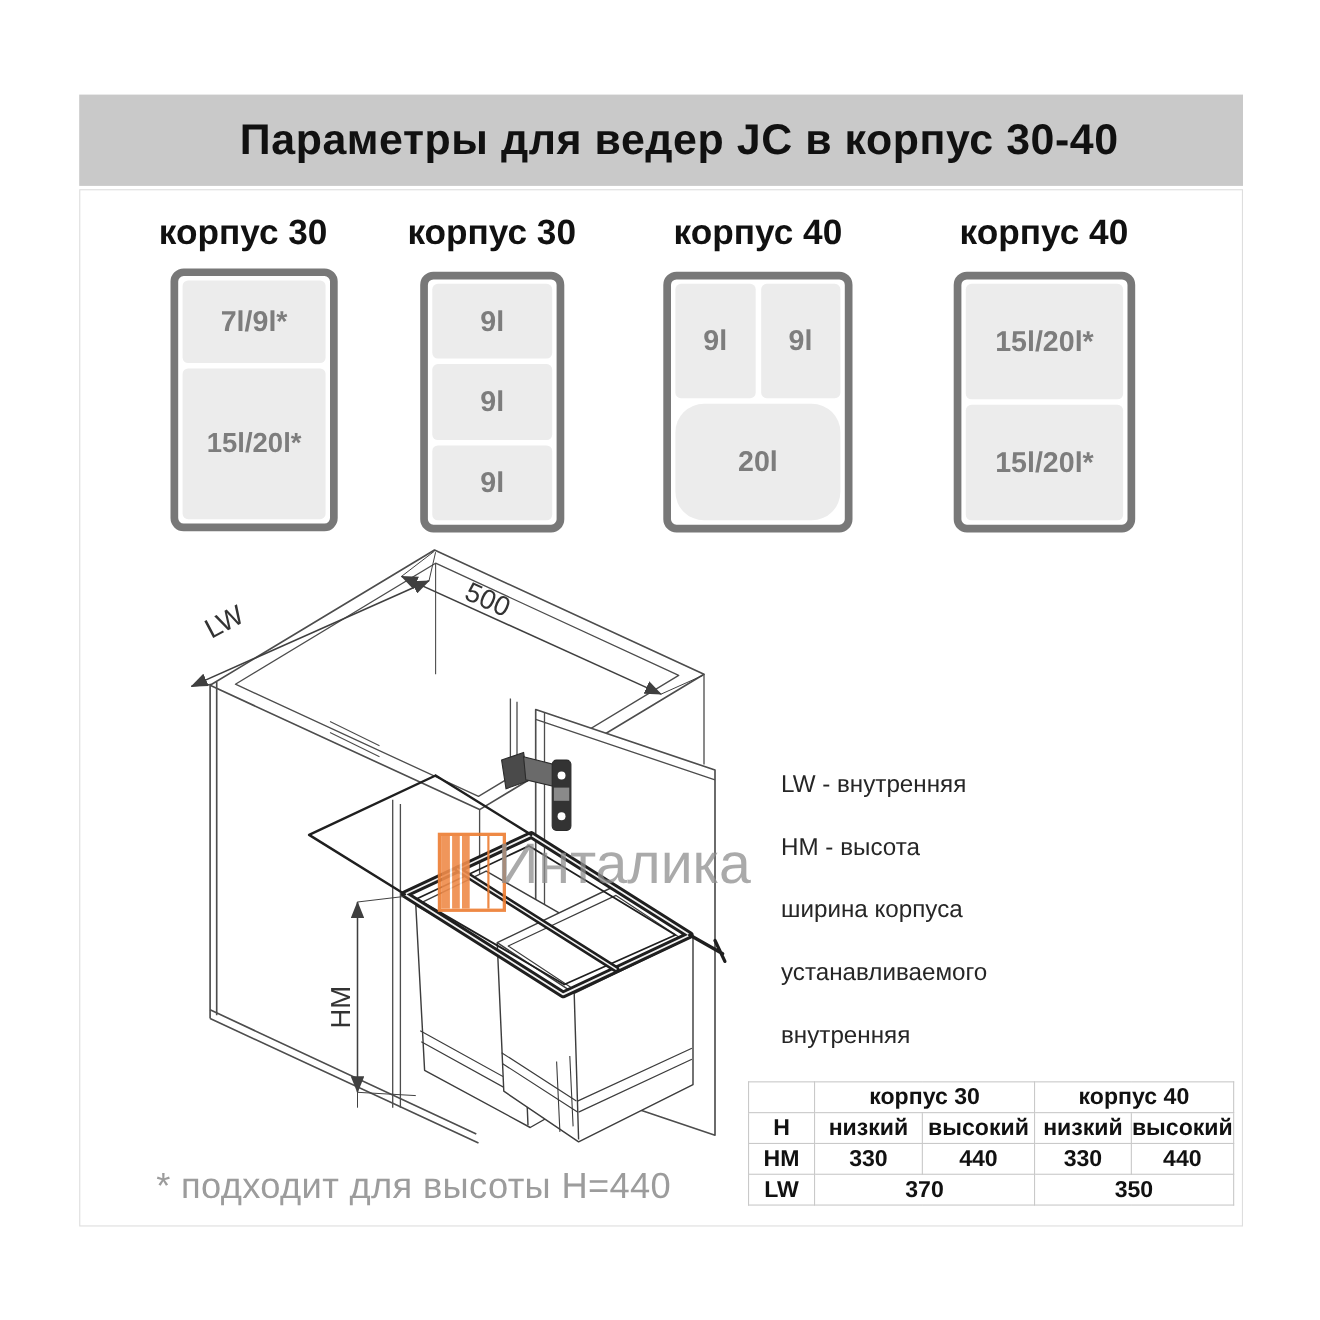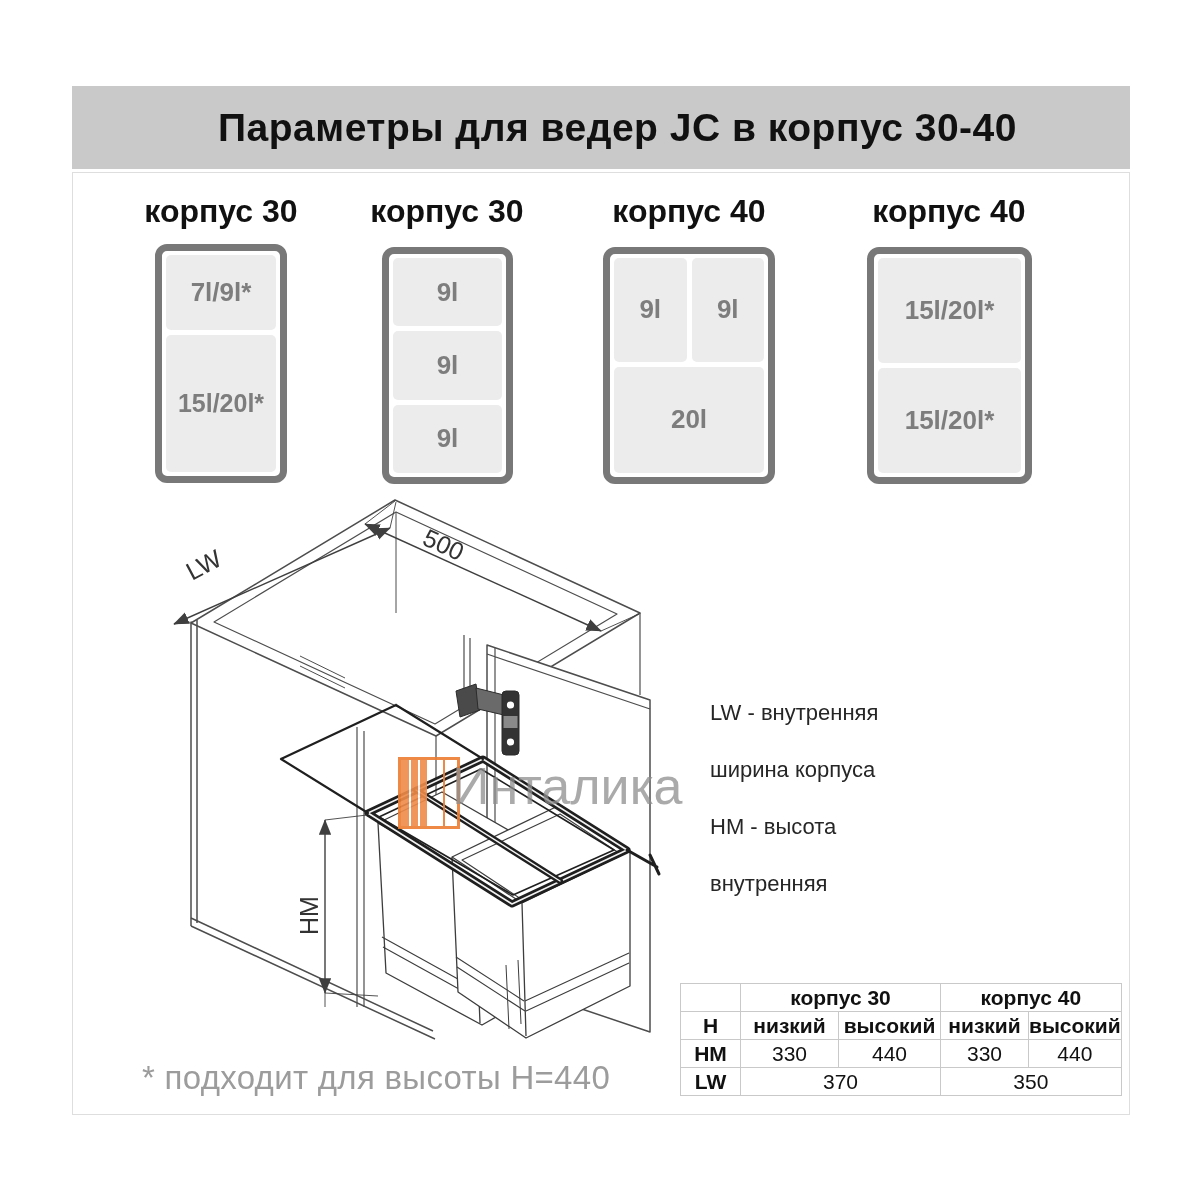--- a/index.html
+++ b/index.html
@@ -15,41 +15,41 @@
   
   #content-frame{left:72px;top:172px;width:1056px;height:941px;border:1px solid #dedede;background:#fff;}
   
   .diag-title{width:220px;text-align:center;font-size:32px;font-weight:bold;color:#111;top:193px;height:38px;}
   
   .diagbox{box-sizing:border-box;border:7px solid #787878;border-radius:12px;background:#ffffff;
     padding:4px;display:flex;flex-direction:column;gap:5px;}
   .diagbox .row{display:flex;gap:5px;}
   .cell{background:#ececec;border-radius:5px;display:flex;align-items:center;justify-content:center;
     font-weight:bold;font-size:26px;color:#7d7d7d;}
-  #box1{left:155px;top:244px;width:132px;height:239px;}
+  #box1{left:155px;top:244px;width:152px;height:239px;}
   #box2{left:382px;top:247px;width:131px;height:237px;}
   #box3{left:603px;top:247px;width:172px;height:237px;}
   #box4{left:867px;top:247px;width:165px;height:237px;}
   
   #drawing{left:140px;top:495px;width:545px;height:580px;}
   
   #wm-logo{left:398px;top:757px;width:56px;height:66px;border:3px solid #ed7d31;opacity:.9;z-index:5;}
   #wm-logo .fillpart{position:absolute;left:0;top:0;width:46%;height:100%;background:#ef8b4a;}
   #wm-logo .stripe-w1{position:absolute;left:8px;top:0;width:2px;height:100%;background:#ffffff;}
   #wm-logo .stripe-w2{position:absolute;left:17px;top:0;width:2px;height:100%;background:#ffffff;}
   #wm-logo .stripe-o{position:absolute;right:12px;top:0;width:2px;height:100%;background:#ed7d31;}
   #wm-text{left:452px;top:760px;font-size:52px;line-height:1;color:#8e8e8e;opacity:.75;z-index:5;
     letter-spacing:0;white-space:nowrap;}
   
   #legend{left:710px;top:694px;z-index:6;}
   .legend-line{font-size:22px;color:#262626;height:57px;line-height:37px;white-space:nowrap;}
   
   #spec-table{left:680px;top:983px;border-collapse:collapse;table-layout:fixed;z-index:6;background:#fff;}
   #spec-table td{border:1px solid #c9c9c9;height:27px;text-align:center;vertical-align:middle;
-    font-size:21px;padding:0;color:#111;}
+    font-size:21px;padding:0;color:#111;font-weight:bold;}
   #spec-table td.bold{font-weight:bold;}
   
   #footnote{left:142px;top:1059px;font-size:33px;color:#9c9c9c;letter-spacing:.3px;}
 </style>
 </head>
 <body>
 
 <div id="page">
 
   <div id="content-frame" class="abs"></div>
@@ -72,21 +72,21 @@
     <div class="cell" style="flex:1;">9l</div>
     <div class="cell" style="flex:1;">9l</div>
     <div class="cell" style="flex:1;">9l</div>
   </div>
 
   <div id="box3" class="abs diagbox">
     <div class="row" style="flex:109;">
       <div class="cell" style="flex:1;">9l</div>
       <div class="cell" style="flex:1;">9l</div>
     </div>
-    <div class="cell" style="flex:112;">20l</div>
+    <div class="cell" style="flex:112;border-radius:26px;">20l</div>
   </div>
 
   <div id="box4" class="abs diagbox">
     <div class="cell" style="flex:1;">15l/20l*</div>
     <div class="cell" style="flex:1;">15l/20l*</div>
   </div>
 
   <svg id="drawing" class="abs" viewBox="0 0 545 580">
     <defs>
       <marker id="arr" viewBox="0 0 10 8" refX="9.5" refY="4" markerWidth="11" markerHeight="9" orient="auto-start-reverse">
@@ -164,22 +164,23 @@
   <div id="wm-logo" class="abs">
     <div class="fillpart"></div>
     <div class="stripe-w1"></div>
     <div class="stripe-w2"></div>
     <div class="stripe-o"></div>
   </div>
   <div id="wm-text" class="abs">Инталика</div>
 
   <div id="legend" class="abs">
     <div class="legend-line">LW - внутренняя</div>
+    <div class="legend-line">HM - высота</div>
     <div class="legend-line">ширина корпуса</div>
-    <div class="legend-line">HM - высота</div>
+    <div class="legend-line">устанавливаемого</div>
     <div class="legend-line">внутренняя</div>
   </div>
 
   <table id="spec-table" class="abs">
     <colgroup>
         <col style="width:60px">
         <col style="width:98px">
         <col style="width:102px">
         <col style="width:88px">
         <col style="width:90px">

